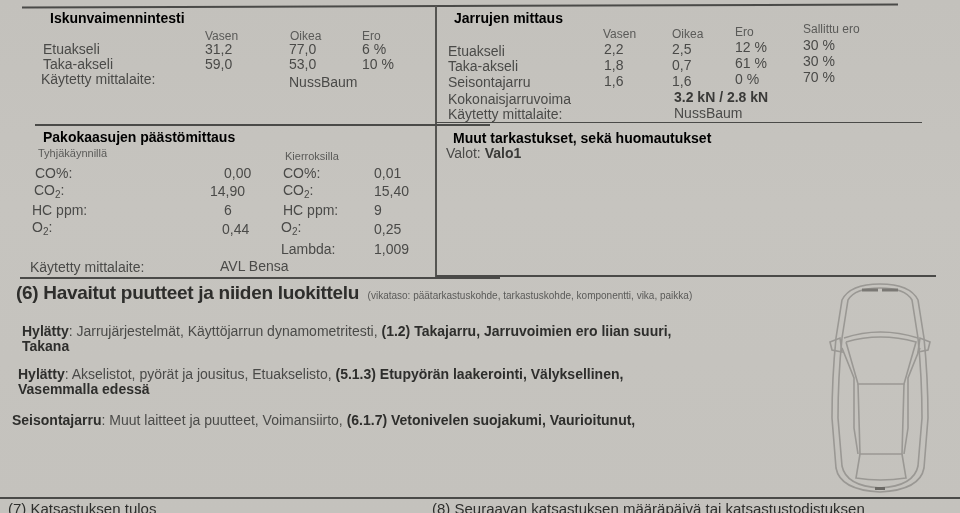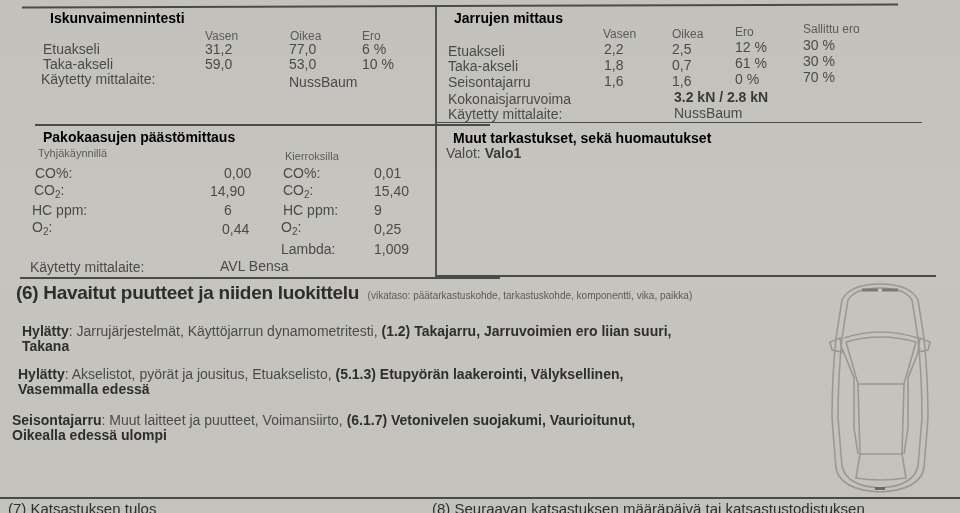--- a/index.html
+++ b/index.html
@@ -132,21 +132,20 @@
     <span class="b">Takana</span>
   </div>
 
   <div class="abs cond" style="left:18px; top:367px; width:780px;">
     <span class="b">Hylätty</span><span>: Akselistot, pyörät ja jousitus, Etuakselisto, </span><span class="b">(5.1.3) Etupyörän laakerointi, Välyksellinen,</span><br>
     <span class="b">Vasemmalla edessä</span>
   </div>
 
   <div class="abs cond" style="left:12px; top:413px; width:790px;">
     <span class="b">Seisontajarru</span><span>: Muut laitteet ja puutteet, Voimansiirto, </span><span class="b">(6.1.7) Vetonivelen suojakumi, Vaurioitunut,</span><br>
-    <span class="b">Oikealla edessä ulompi</span>
   </div>
 </div>
 
 <svg class="abs" style="left:820px; top:278px;" width="120" height="220" viewBox="0 0 120 220">
   <g fill="none" stroke="#9a9894" stroke-width="1.6">
     <path d="M22,22 Q30,6 60,6 Q90,6 98,22 L104,60 Q108,100 108,140 L104,190 Q100,212 60,214 Q20,212 16,190 L12,140 Q12,100 16,60 Z"></path>
     <path d="M28,22 Q35,10 60,10 Q85,10 92,22 L98,60 Q102,100 102,140 L98,188 Q94,208 60,210 Q26,208 22,188 L18,140 Q18,100 22,60 Z"></path>
     <path d="M24,60 Q60,48 98,60"></path>
     <path d="M26,64 L38,106 L84,106 L96,64 Q60,54 26,64"></path>
     <path d="M38,106 L40,176 L82,176 L84,106"></path>

